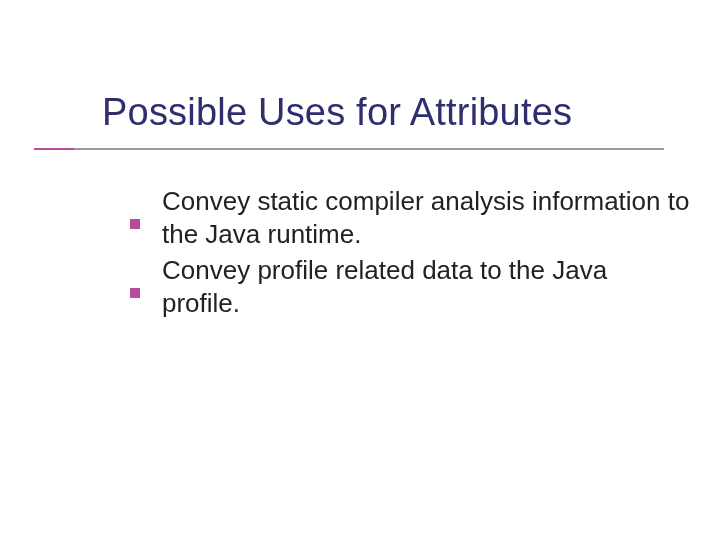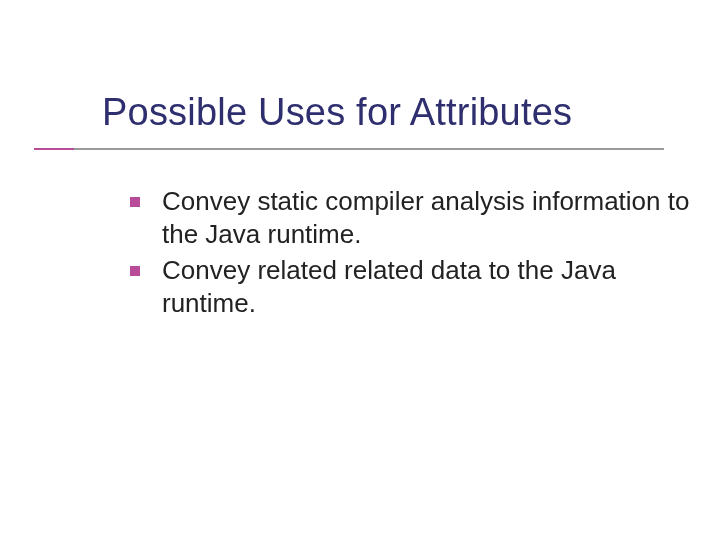--- a/index.html
+++ b/index.html
@@ -46,21 +46,21 @@
     background: #b84b9a;
   }
   .body {
     position: absolute;
     top: 185px;
     left: 130px;
     right: 30px;
   }
   .item {
     display: flex;
-    align-items: flex-start;
+    align-items: center;
     margin-bottom: 2px;
   }
   .bullet {
     flex: 0 0 auto;
     width: 10px;
     height: 10px;
     background: #b84b9a;
     margin-top: 12px;
     margin-right: 22px;
   }
@@ -84,19 +84,19 @@
 
   <div class="body">
 
     <div class="item">
       <span class="bullet"></span>
       <span class="text">Convey static compiler analysis information to the Java runtime.</span>
     </div>
 
     <div class="item">
       <span class="bullet"></span>
-      <span class="text">Convey related related data to the Java runtime.</span>
+      <span class="text">Convey profile related data to the Java profile.</span>
     </div>
 
 
   </div>
 
 </div>
 
 </body></html>

